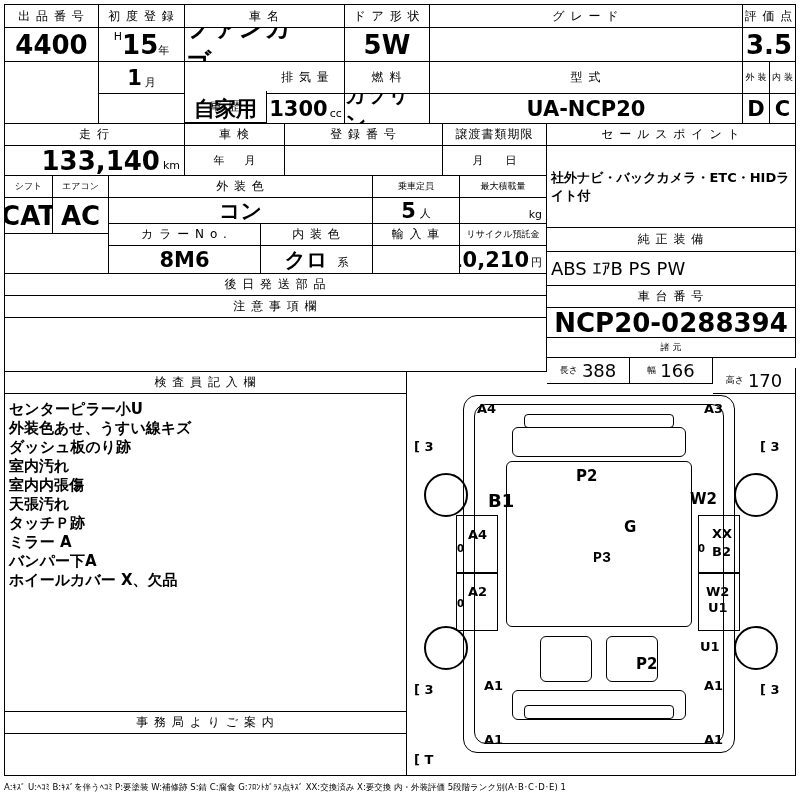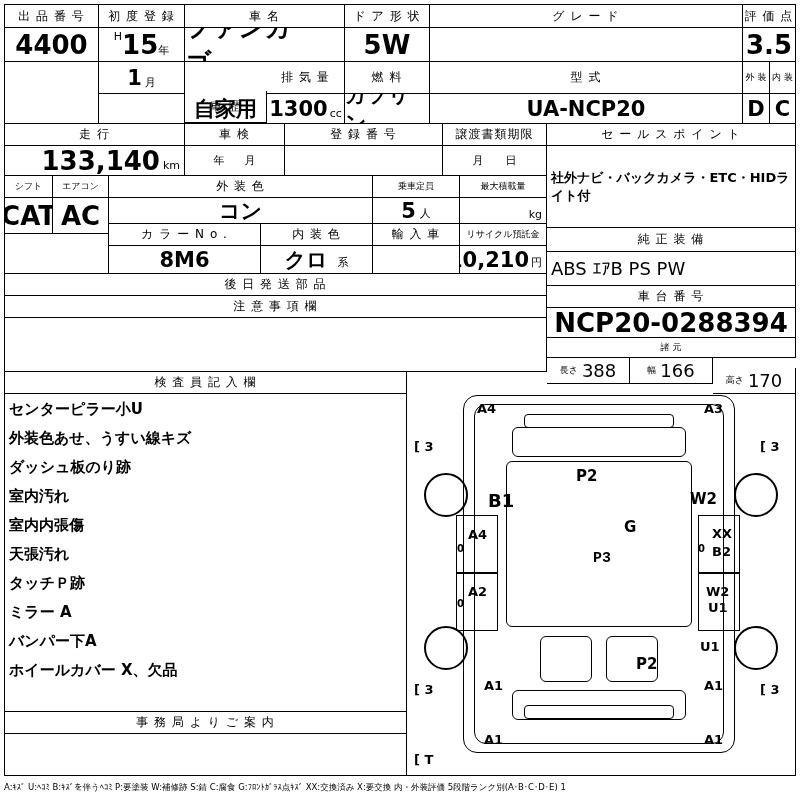--- a/index.html
+++ b/index.html
@@ -13,21 +13,21 @@
   .sheet{position:relative;width:800px;height:800px;box-sizing:border-box;}
   .box{position:absolute;box-sizing:border-box;border:1px solid #000;display:flex;align-items:center;justify-content:center;overflow:hidden;}
   .lbl{font-size:12px;letter-spacing:1px;}
   .val{font-size:21px;font-weight:bold;}
   .val-lg{font-size:26px;font-weight:bold;}
   .val-md{font-size:18px;font-weight:normal;}
   .small{font-size:11px;}
   .tiny{font-size:9px;}
   .left{justify-content:flex-start;padding-left:4px;}
   .right{justify-content:flex-end;padding-right:4px;}
-  .col{flex-direction:column;gap:10px;}
+  .col{flex-direction:column;}
   .sub{font-size:11px;font-weight:normal;}
   .noteline{font-size:15px;font-weight:bold;line-height:19px;white-space:nowrap;}
   .diagram-label{position:absolute;font-size:13px;font-weight:bold;}
   .dgbox{position:absolute;border:1px solid #000;box-sizing:border-box;}
   .wheel{position:absolute;border:2px solid #000;border-radius:50%;}
   .footer{position:absolute;left:4px;top:782px;font-size:8.5px;letter-spacing:0px;white-space:nowrap;}
 </style>
 </head>
 <body>
 

